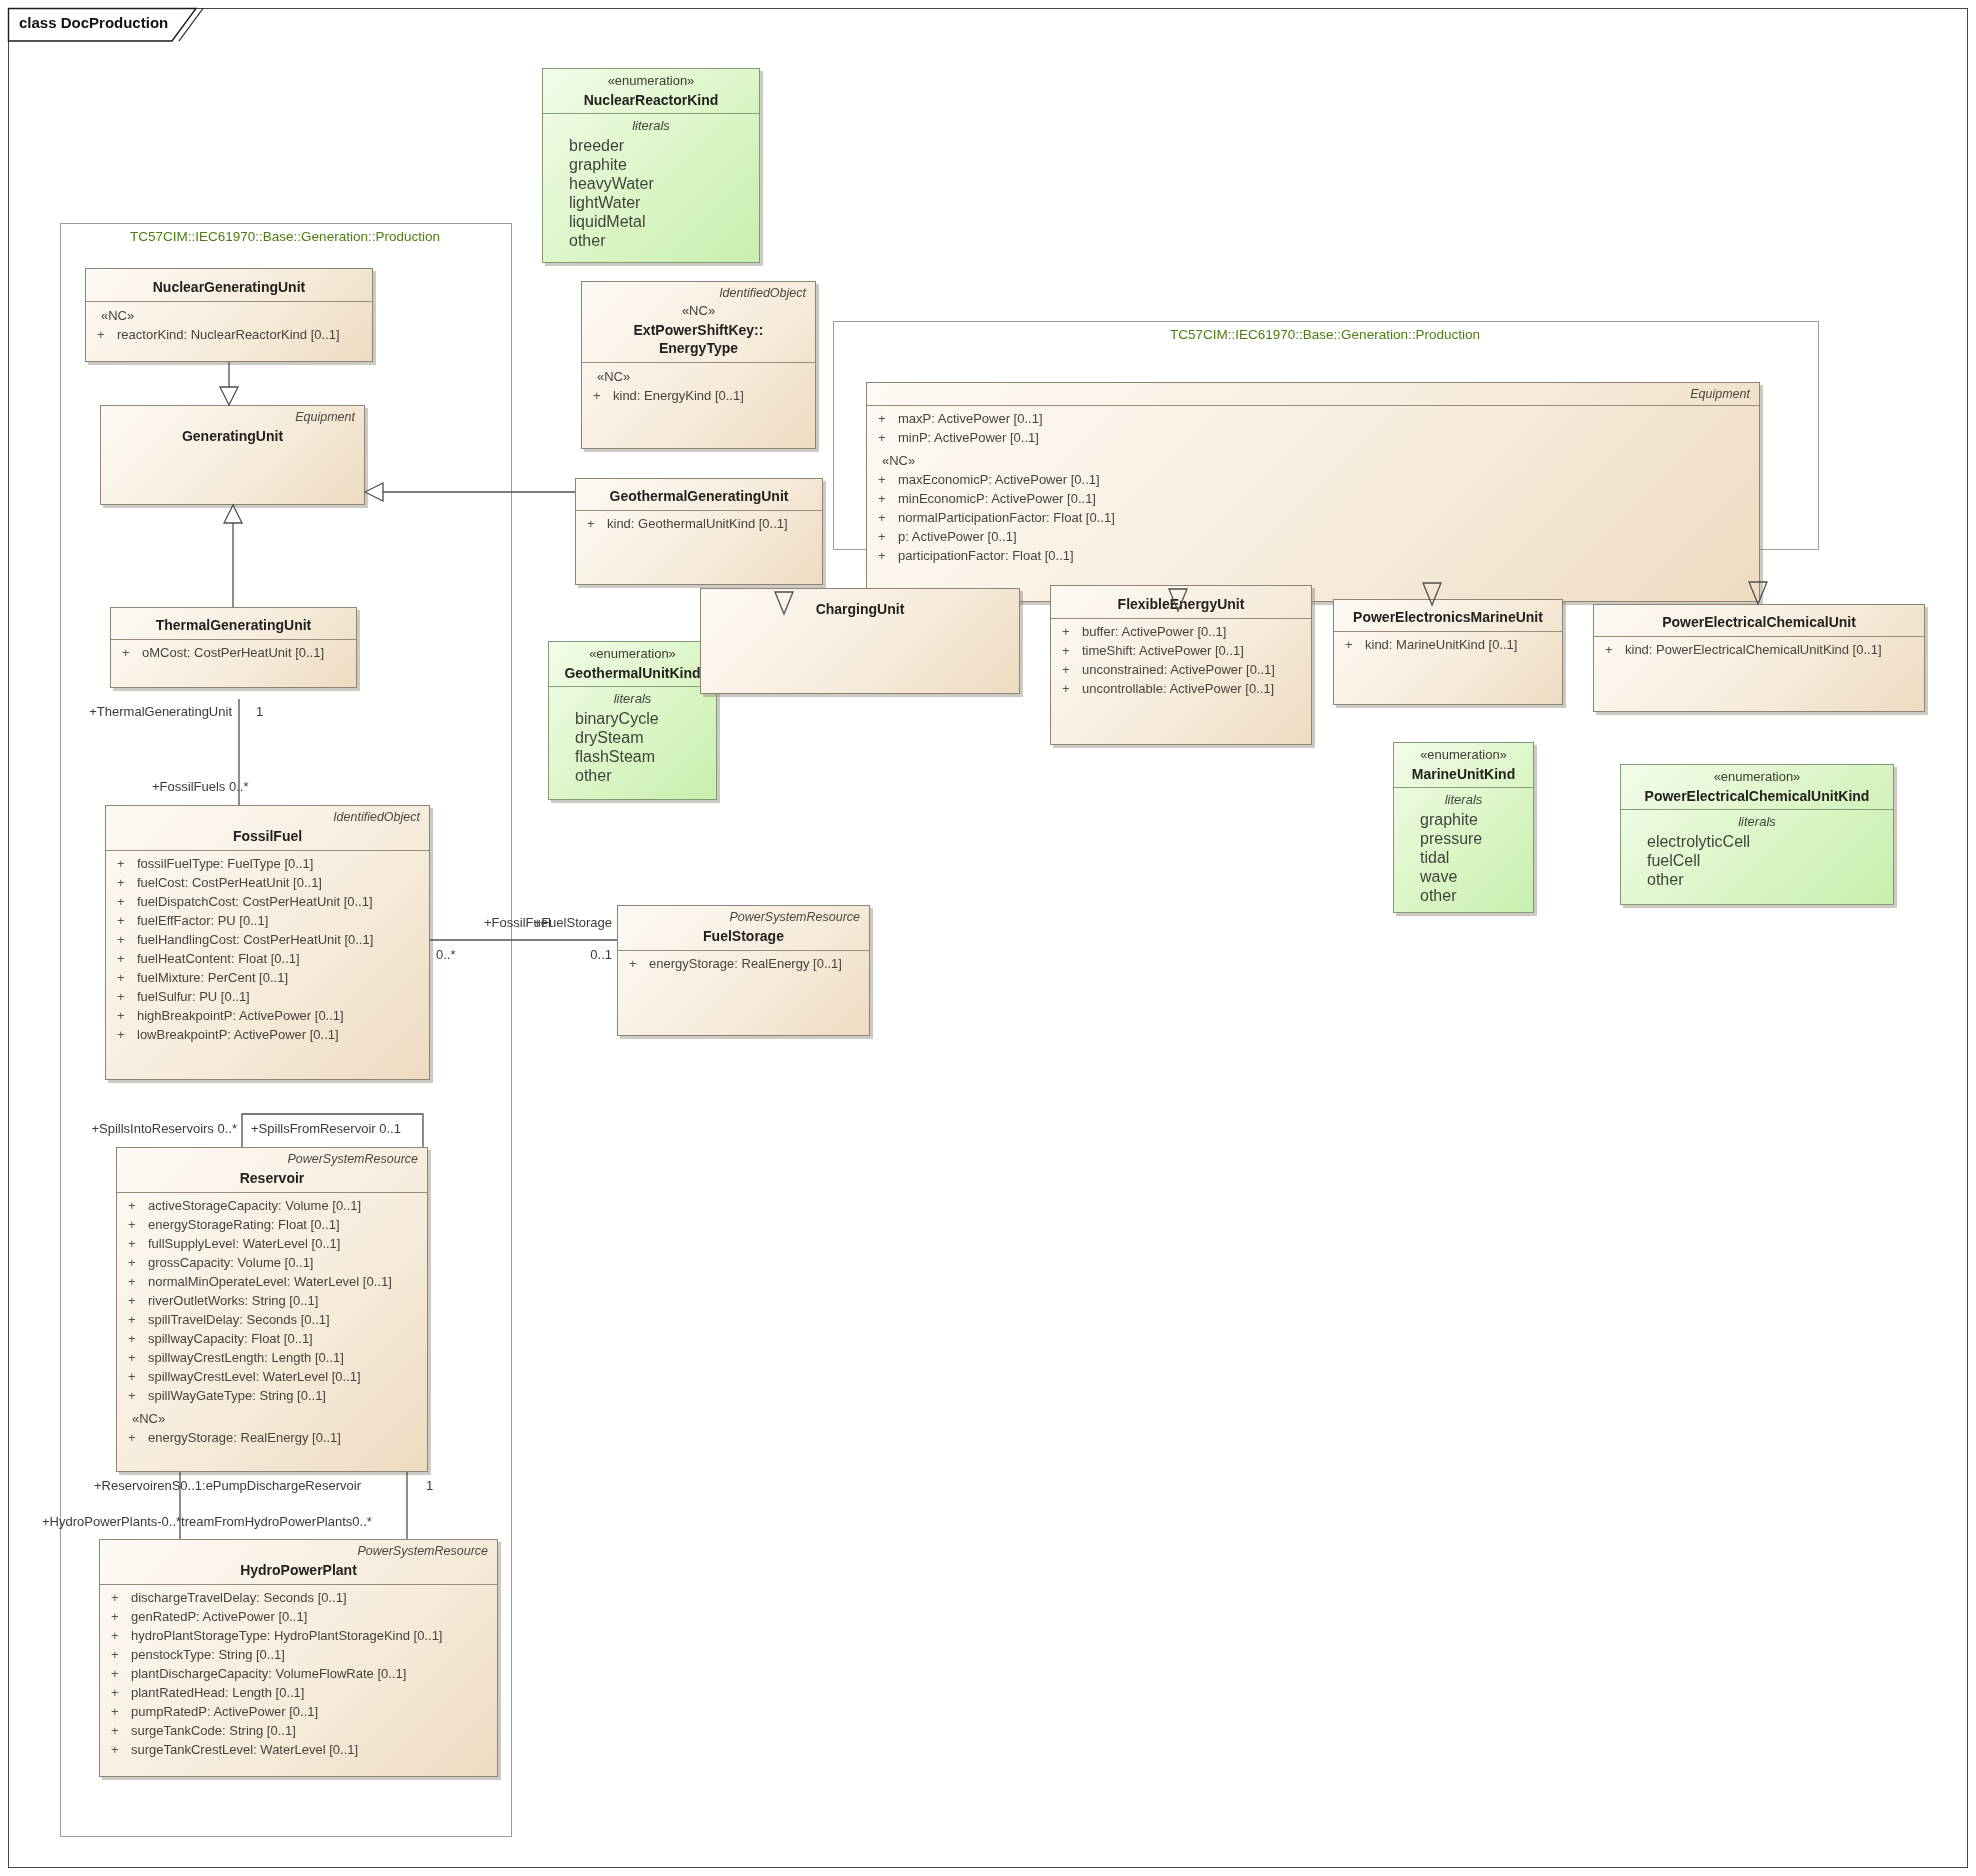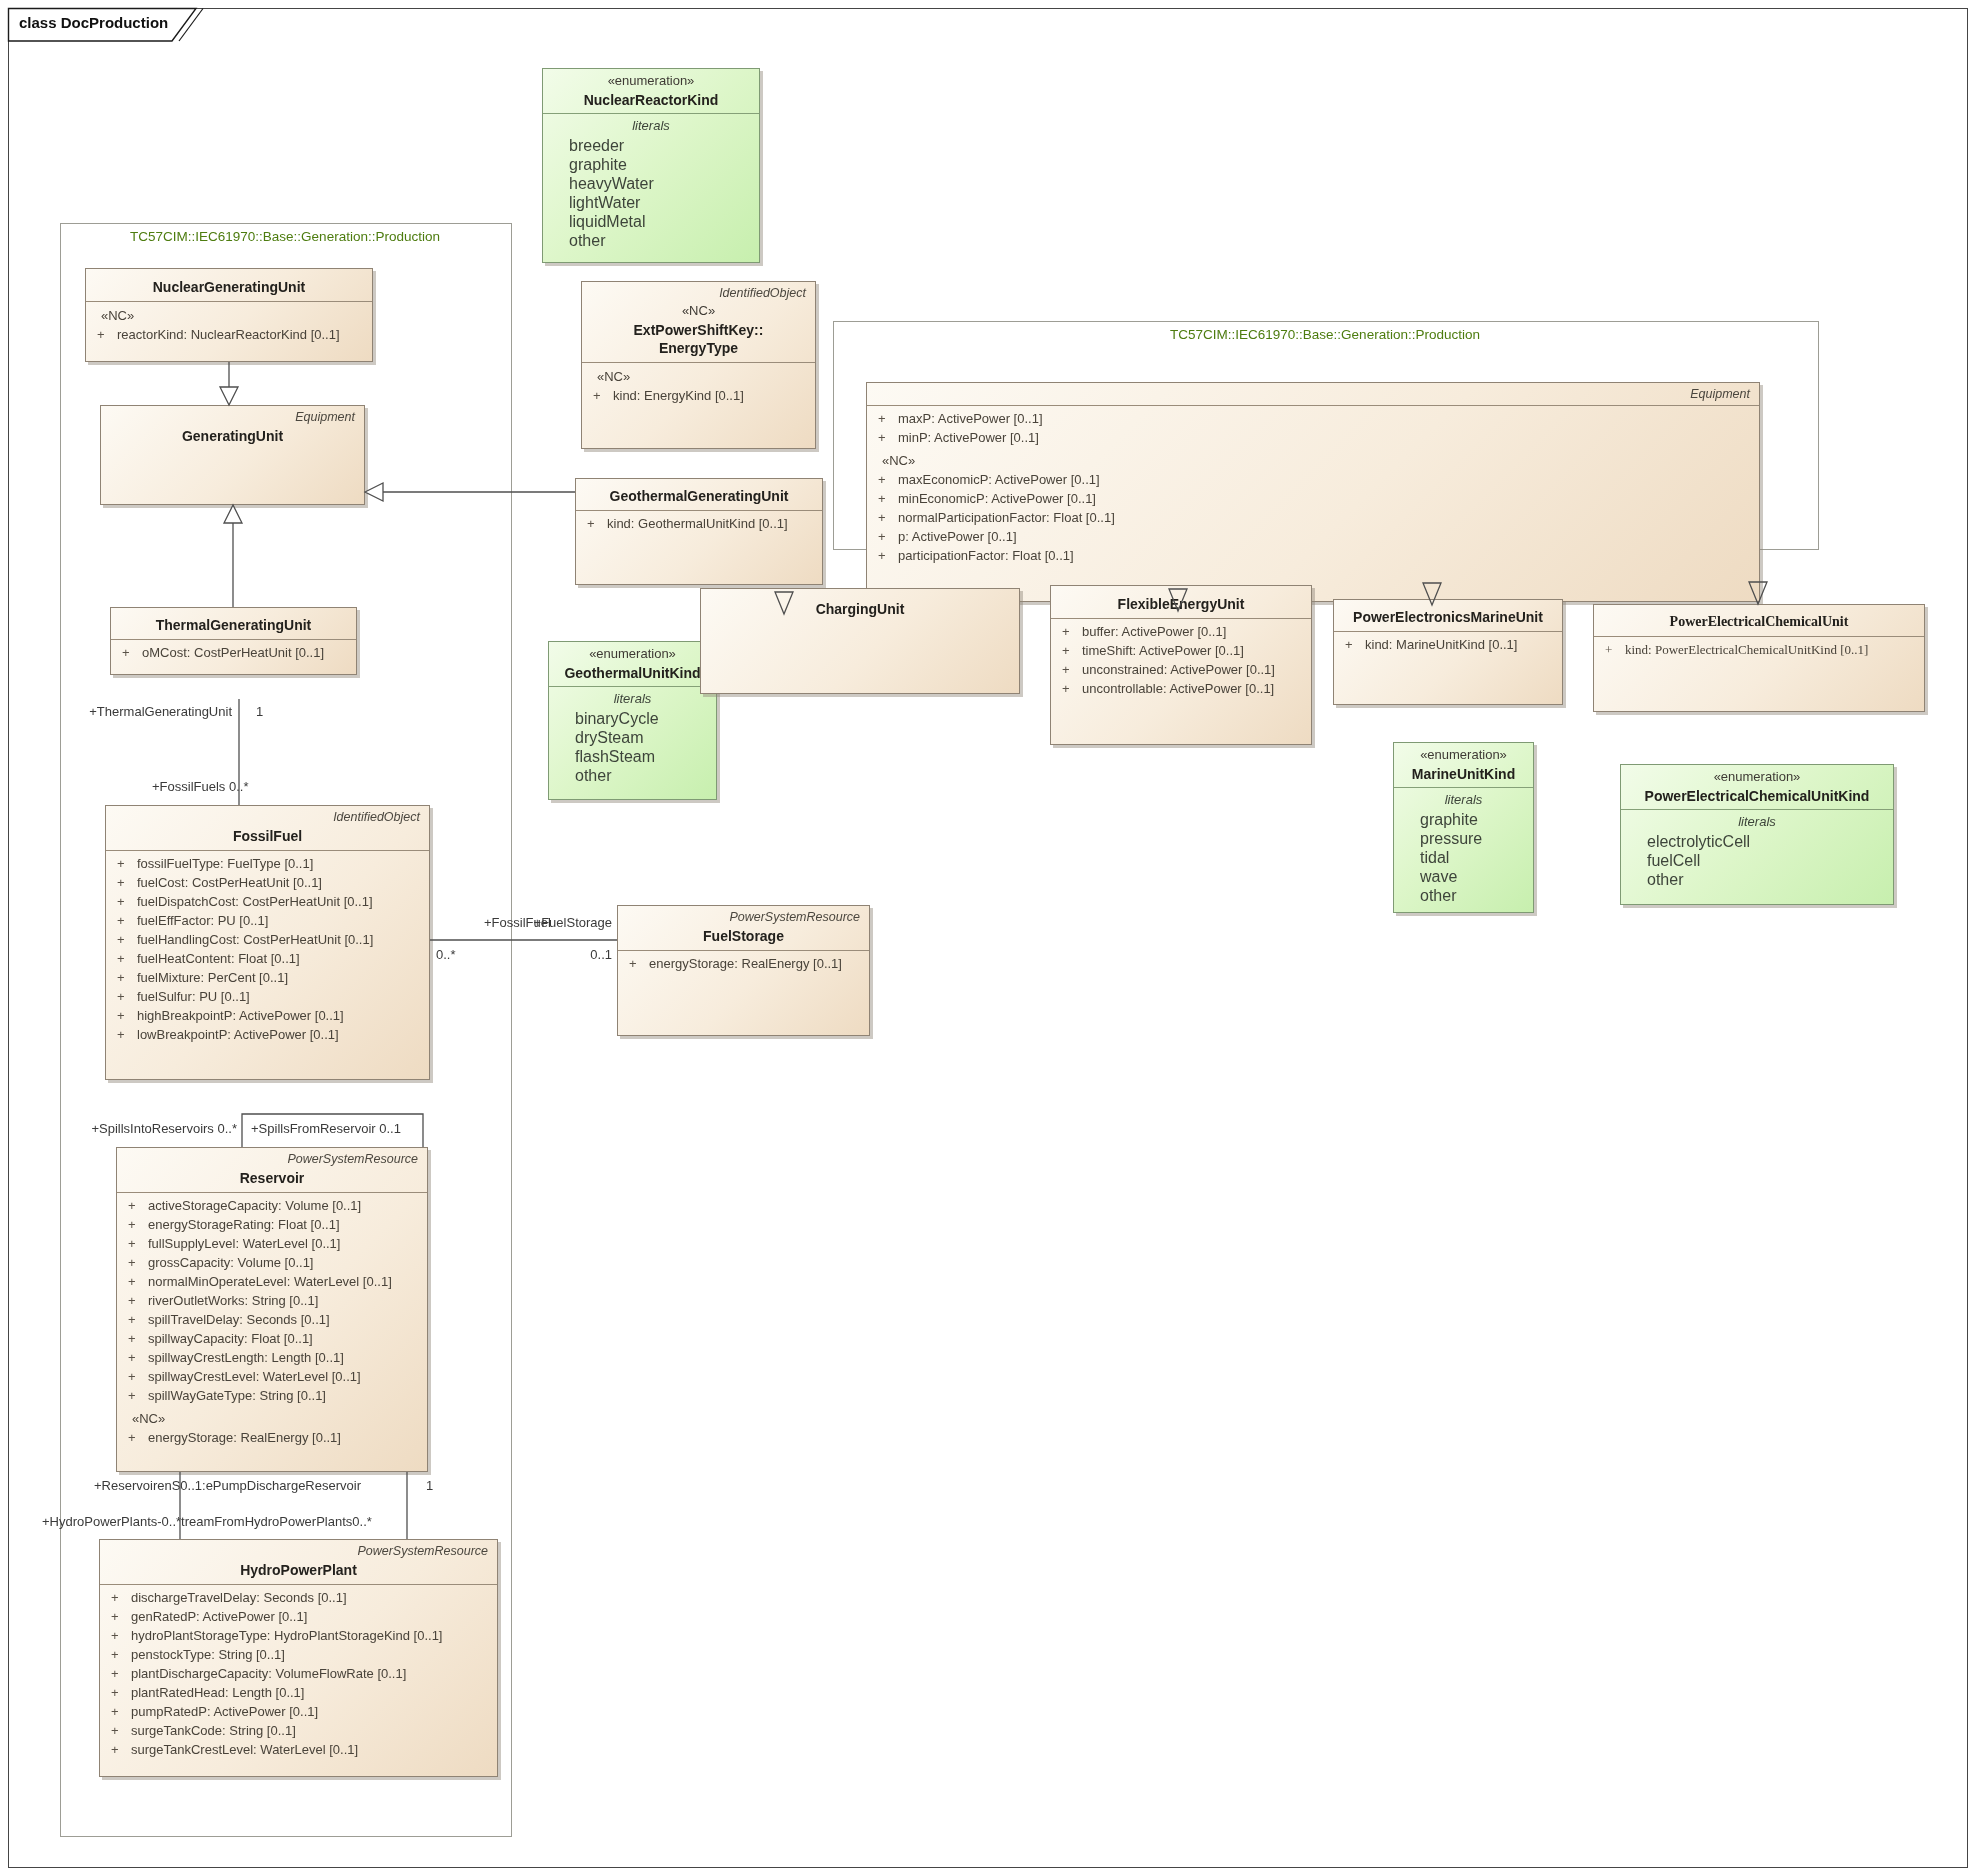--- a/index.html
+++ b/index.html
@@ -97,21 +97,21 @@
           <span>reactorKind: NuclearReactorKind [0..1]</span>
         </div>
       </div>
   </div>
 
   <div class="cls" style="left:100px;top:405px;width:265px;height:100px;">
     <div class="stereo">Equipment</div>
     <div class="cname">GeneratingUnit</div>
   </div>
 
-  <div class="cls" style="left:110px;top:607px;width:247px;height:68px;">
+  <div class="cls" style="left:110px;top:607px;width:247px;height:81px;">
     <div class="cname" style="padding-top:5px;">ThermalGeneratingUnit</div>
     <div class="hdr-line"></div>
     <div class="attrs">
         <div class="attr-line">
           <span class="plus">+</span>
           <span>oMCost: CostPerHeatUnit [0..1]</span>
         </div>
       </div>
   </div>
 
@@ -361,21 +361,21 @@
     <div class="cname" style="padding-top:5px;">PowerElectronicsMarineUnit</div>
     <div class="hdr-line"></div>
     <div class="attrs">
         <div class="attr-line">
           <span class="plus">+</span>
           <span>kind: MarineUnitKind [0..1]</span>
         </div>
       </div>
   </div>
 
-  <div class="cls" style="left:1593px;top:604px;width:332px;height:108px;font-family:Liberation Serif, serif;">
+  <div class="cls" style="left:1593px;top:604px;width:332px;height:108px;">
     <div class="cname" style="padding-top:5px;">PowerElectricalChemicalUnit</div>
     <div class="hdr-line"></div>
     <div class="attrs">
         <div class="attr-line">
           <span class="plus">+</span>
           <span>kind: PowerElectricalChemicalUnitKind [0..1]</span>
         </div>
       </div>
   </div>
 

